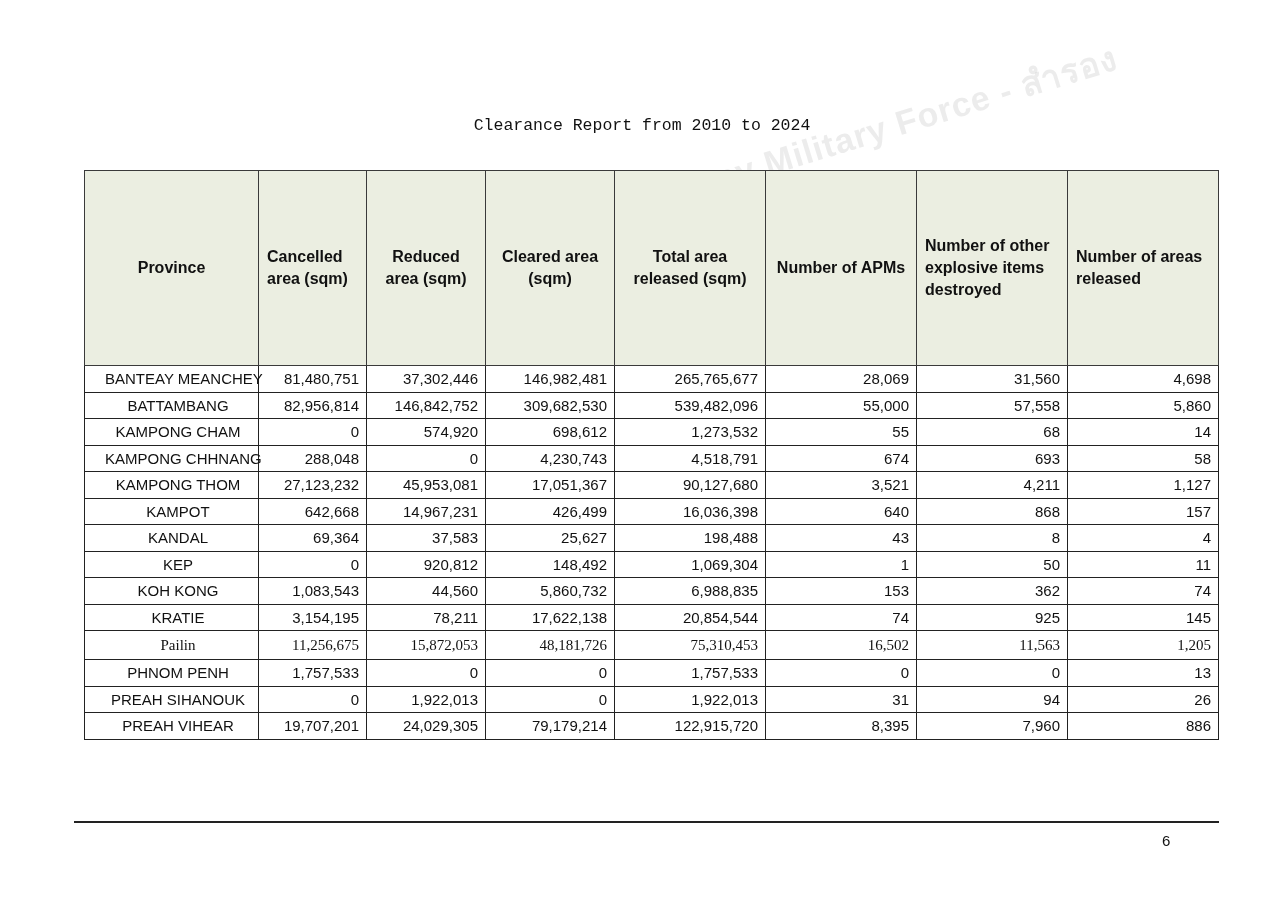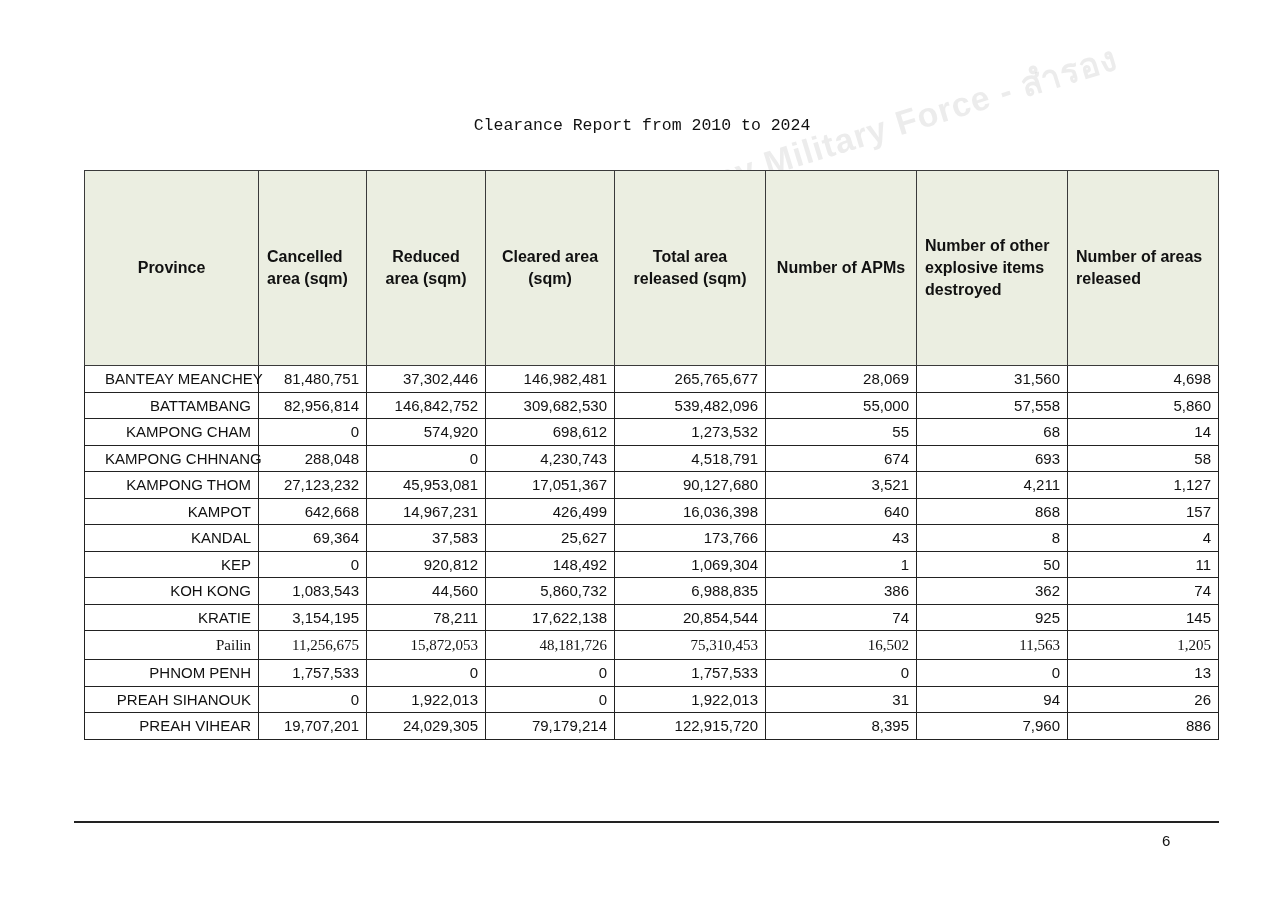--- a/index.html
+++ b/index.html
@@ -23,21 +23,21 @@
     table.report th {
       background: #ebeee1; border: 1px solid #3a3a3a; font-weight: bold; font-size: 16px;
       height: 194px; padding: 0 8px; vertical-align: middle; line-height: 22px; color: #111;
     }
     table.report th.c { text-align: center; }
     table.report th.l { text-align: left; }
     table.report td {
       border: 1.5px solid #222; font-size: 15px; height: 25.5px; padding: 0 7px; line-height: 25px;
       text-align: right; white-space: nowrap; color: #111;
     }
-    table.report td.prov { text-align: right; padding-left: 20px; margin-left: 24px; }
+    table.report td.prov { text-align: center; padding-left: 20px; margin-left: 24px; }
     tr.tall td { height: 28px; font-family: Liberation Serif, serif; }
     .bottom-line { position: absolute; left: 74px; top: 821px; width: 1145px; height: 2px; background: #222; }
     .page-num { position: absolute; left: 1162px; top: 832px; font-size: 15px; color: #111; }
   </style>
 </head>
 <body>
 
 <div class="title">Clearance Report from 2010 to 2024</div>
 <div class="watermark">Army Military Force - สำรอง</div>
 
@@ -123,42 +123,42 @@
         <td>16,036,398</td>
         <td>640</td>
         <td>868</td>
         <td>157</td>
       </tr>
       <tr>
         <td class="prov">KANDAL</td>
         <td>69,364</td>
         <td>37,583</td>
         <td>25,627</td>
-        <td>173,766</td>
+        <td>198,488</td>
         <td>43</td>
         <td>8</td>
         <td>4</td>
       </tr>
       <tr>
         <td class="prov">KEP</td>
         <td>0</td>
         <td>920,812</td>
         <td>148,492</td>
         <td>1,069,304</td>
         <td>1</td>
         <td>50</td>
         <td>11</td>
       </tr>
       <tr>
         <td class="prov">KOH KONG</td>
         <td>1,083,543</td>
         <td>44,560</td>
         <td>5,860,732</td>
         <td>6,988,835</td>
-        <td>386</td>
+        <td>153</td>
         <td>362</td>
         <td>74</td>
       </tr>
       <tr>
         <td class="prov">KRATIE</td>
         <td>3,154,195</td>
         <td>78,211</td>
         <td>17,622,138</td>
         <td>20,854,544</td>
         <td>74</td>

